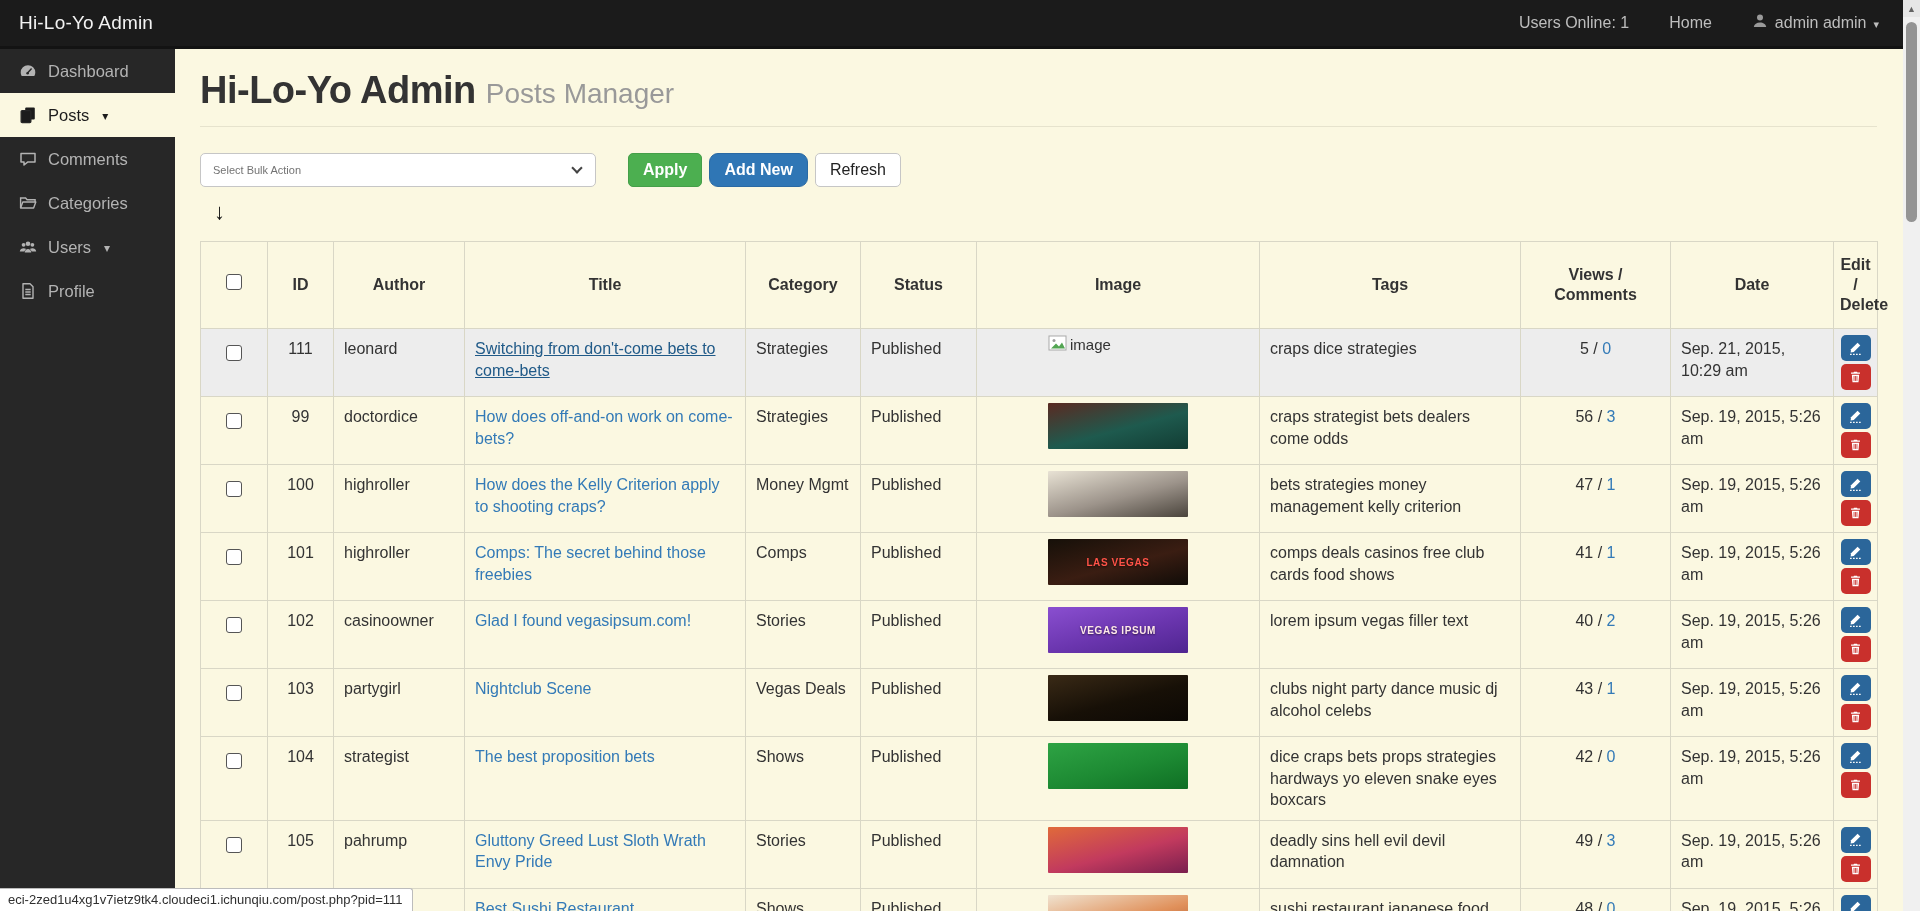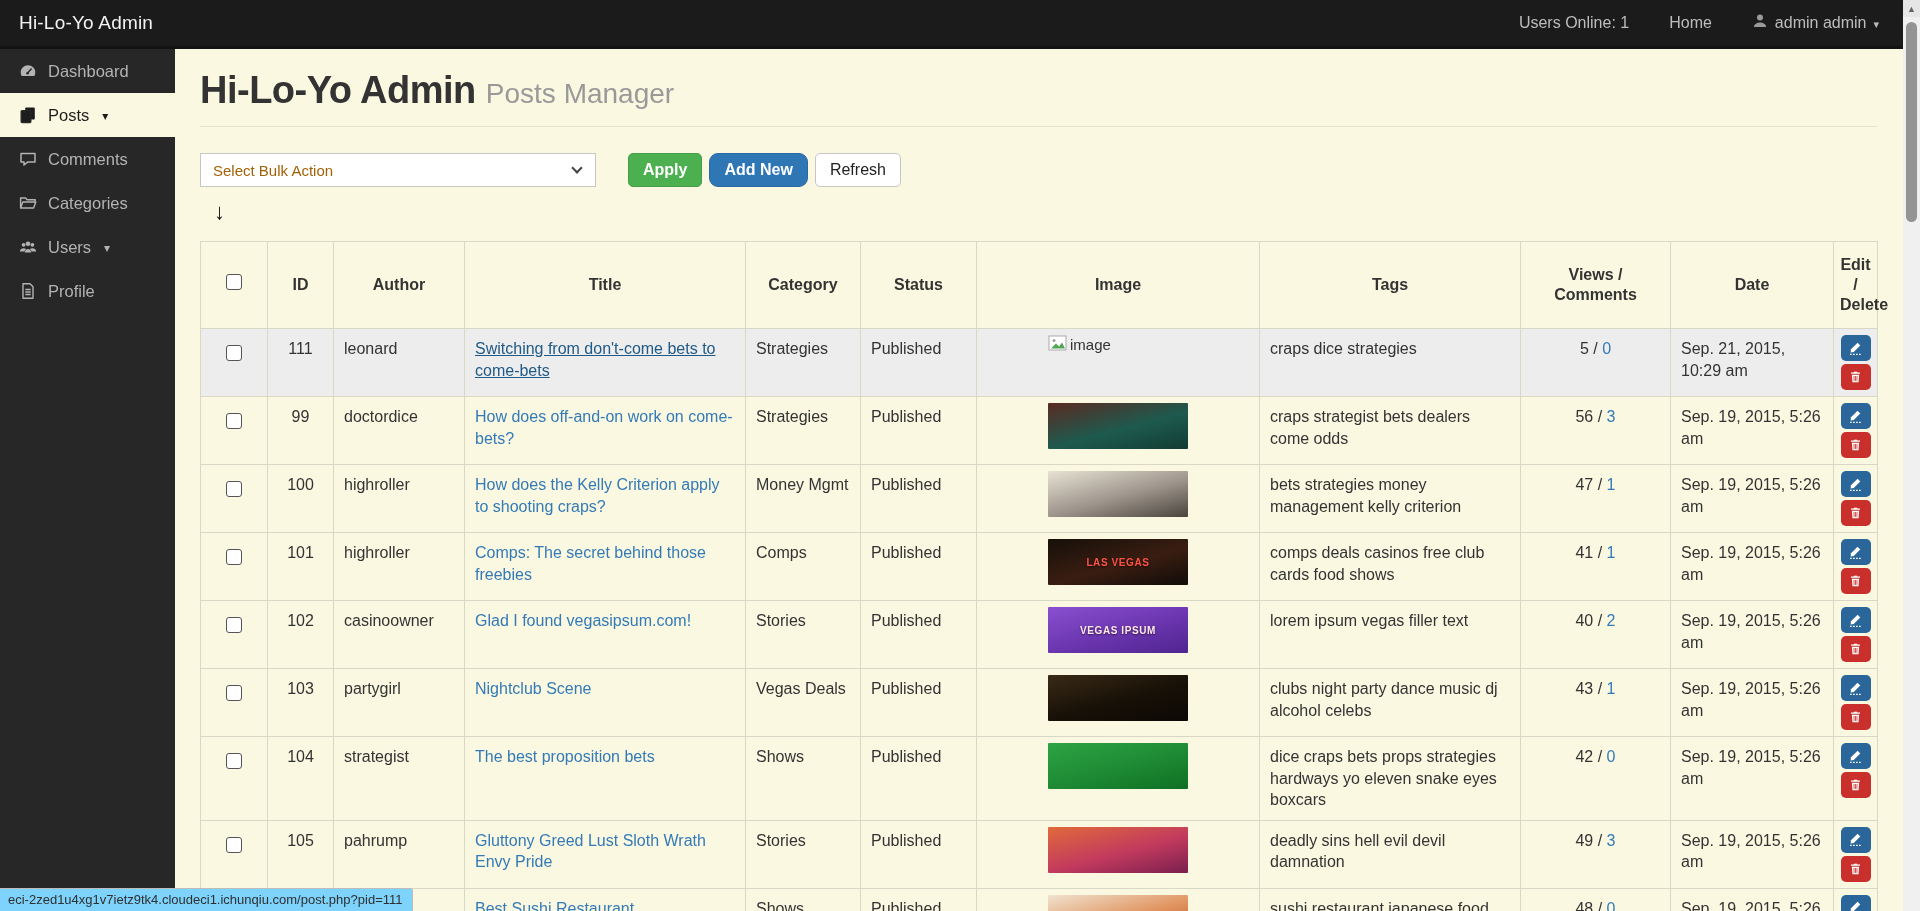--- a/index.html
+++ b/index.html
@@ -25,22 +25,22 @@
   .sb-item .caret { font-size:12px; margin-left:2px; }
 
   
   .main { position:absolute; left:175px; top:49px; width:1728px; padding:0 26px 0 25px; }
   h1.page-title { margin-top:20px; font-size:38px; color:#333; font-weight:bold; letter-spacing:-.5px; }
   h1.page-title .subtitle { font-size:28px; color:#999; font-weight:normal; margin-left:10px; letter-spacing:0; }
   .title-rule { border:none; border-top:1px solid #e6e3cd; margin-top:14px; }
 
   .toolbar { margin-top:26px; display:flex; align-items:center; }
   .select-wrap { position:relative; width:396px; }
-  .select-wrap select { width:100%; height:34px; font-size:15px; font-family:inherit; color:#a16207;
-      padding:0 34px 0 12px; border:1px solid #c6c6c6; border-radius:0; background:#fff;
+  .select-wrap select { width:100%; height:34px; font-size:11px; font-family:inherit; color:#737373;
+      padding:0 34px 0 12px; border:1px solid #c6c6c6; border-radius:5px; background:#fff;
       appearance:none; -webkit-appearance:none; }
   .select-wrap .chev { position:absolute; right:15px; top:11px; width:8px; height:8px;
       border-right:2px solid #444; border-bottom:2px solid #444; transform:rotate(45deg); pointer-events:none; }
   .btn { height:34px; font-size:16px; font-family:inherit; padding:0 14px; border-radius:5px;
          border:1px solid transparent; cursor:pointer; }
   .btn-apply  { margin-left:32px; background:#4caf50; border-color:#459f49; color:#fff; font-weight:bold; }
   .btn-addnew { margin-left:7px;  background:#2f76b5; border-color:#2a6aa4; color:#fff; font-weight:bold;border-radius:9px; }
   .btn-refresh{ margin-left:7px;  background:#fff; border-color:#c6c6c6; color:#222; }
 
   .down-arrow { margin:12px 0 0 14px; font-size:22px; font-weight:bold; color:#111; width:24px; }
@@ -78,21 +78,21 @@
   .btn-del  { background:#c9302c; }
 
   
   .scrollbar { position:fixed; top:0; right:0; width:17px; height:100%; background:#f0f0f0; z-index:60; }
   .scrollbar .sb-up { height:17px; display:flex; align-items:center; justify-content:center;
                       font-size:9px; color:#636363; background:#e6e6e6; }
   .scrollbar .sb-thumb { position:absolute; top:22px; left:3px; width:11px; height:200px;
                          background:#949494; border-radius:6px; }
 
   
-  .statusbar { position:fixed; left:0; bottom:0; background:#7dd3fc; border:1px solid #bcbcbc;
+  .statusbar { position:fixed; left:0; bottom:0; background:#ffffff; border:1px solid #bcbcbc;
                border-left:none; border-bottom:none; border-top-right-radius:3px;
                padding:3px 10px 4px 8px; font-size:13px; color:#2f2f2f; z-index:70; }
 </style>
 </head>
 <body>
 
 <div class="navbar">
   <span class="brand">Hi-Lo-Yo Admin</span>
   <div class="nav-right">
     <span>Users Online: 1</span>

